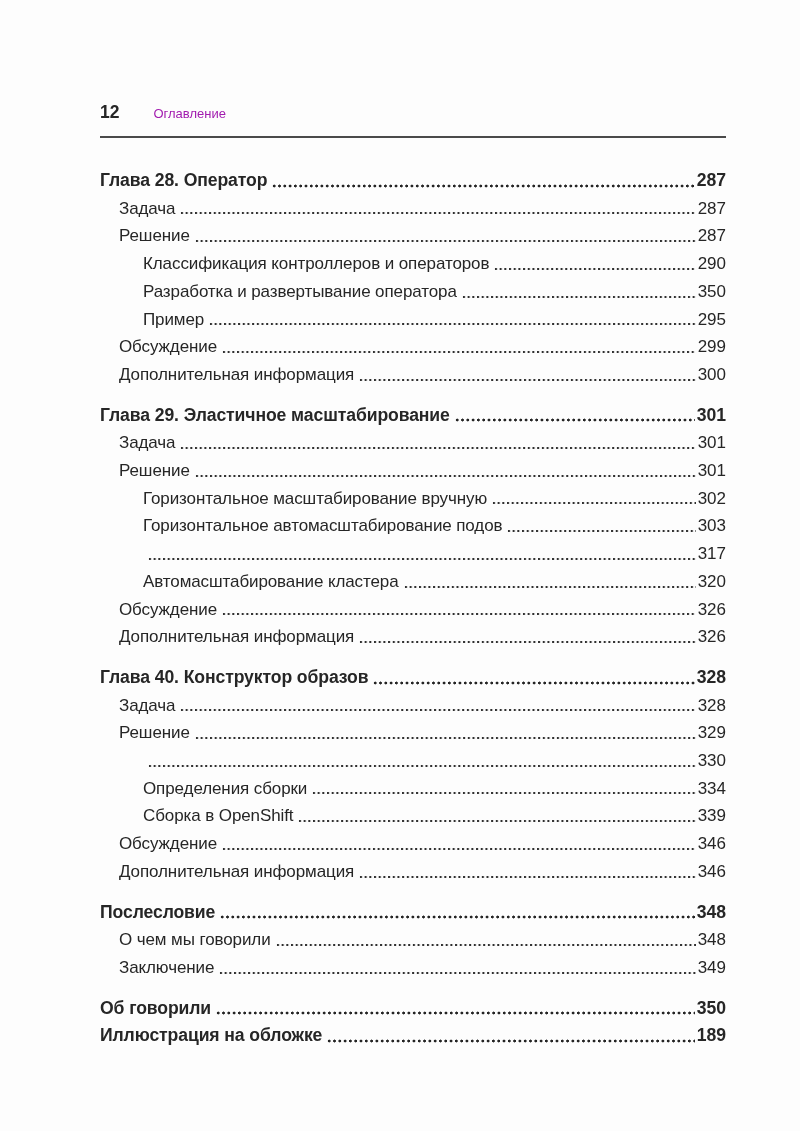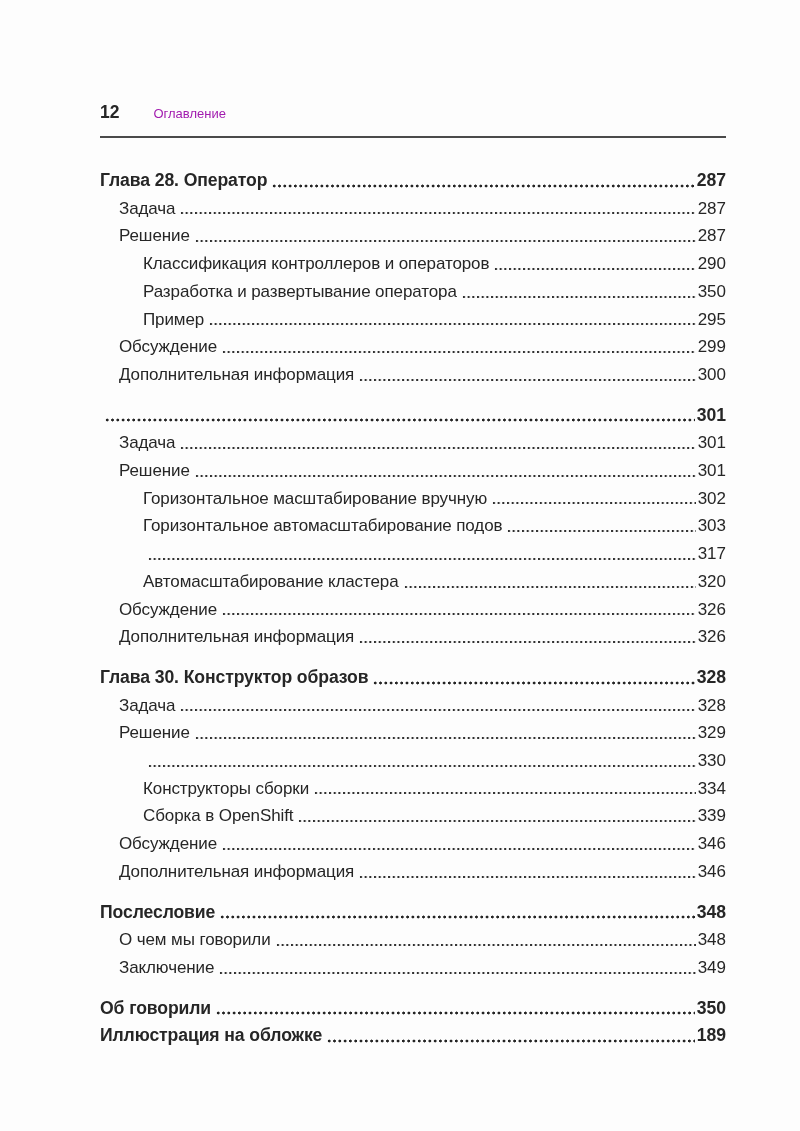--- a/index.html
+++ b/index.html
@@ -96,20 +96,21 @@
             <span class="pageno">299</span>
           </div>
           <div class="row lvl1">
             <span class="label">Дополнительная информация</span>
             <span class="leader"></span>
             <span class="pageno">300</span>
           </div>
         </div>
         <div class="toc-section">
           <div class="row b">
+            <span class="label">Глава 29. Эластичное масштабирование</span>
             <span class="leader"></span>
             <span class="pageno">301</span>
           </div>
           <div class="row lvl1">
             <span class="label">Задача</span>
             <span class="leader"></span>
             <span class="pageno">301</span>
           </div>
           <div class="row lvl1">
             <span class="label">Решение</span>
@@ -141,40 +142,40 @@
             <span class="pageno">326</span>
           </div>
           <div class="row lvl1">
             <span class="label">Дополнительная информация</span>
             <span class="leader"></span>
             <span class="pageno">326</span>
           </div>
         </div>
         <div class="toc-section">
           <div class="row b">
-            <span class="label">Глава 30. Конструктор образов</span>
+            <span class="label">Глава 40. Конструктор образов</span>
             <span class="leader"></span>
             <span class="pageno">328</span>
           </div>
           <div class="row lvl1">
             <span class="label">Задача</span>
             <span class="leader"></span>
             <span class="pageno">328</span>
           </div>
           <div class="row lvl1">
             <span class="label">Решение</span>
             <span class="leader"></span>
             <span class="pageno">329</span>
           </div>
           <div class="row lvl2">
             <span class="leader"></span>
             <span class="pageno">330</span>
           </div>
           <div class="row lvl2">
-            <span class="label">Конструкторы сборки</span>
+            <span class="label">Определения сборки</span>
             <span class="leader"></span>
             <span class="pageno">334</span>
           </div>
           <div class="row lvl2">
             <span class="label">Сборка в OpenShift</span>
             <span class="leader"></span>
             <span class="pageno">339</span>
           </div>
           <div class="row lvl1">
             <span class="label">Обсуждение</span>

